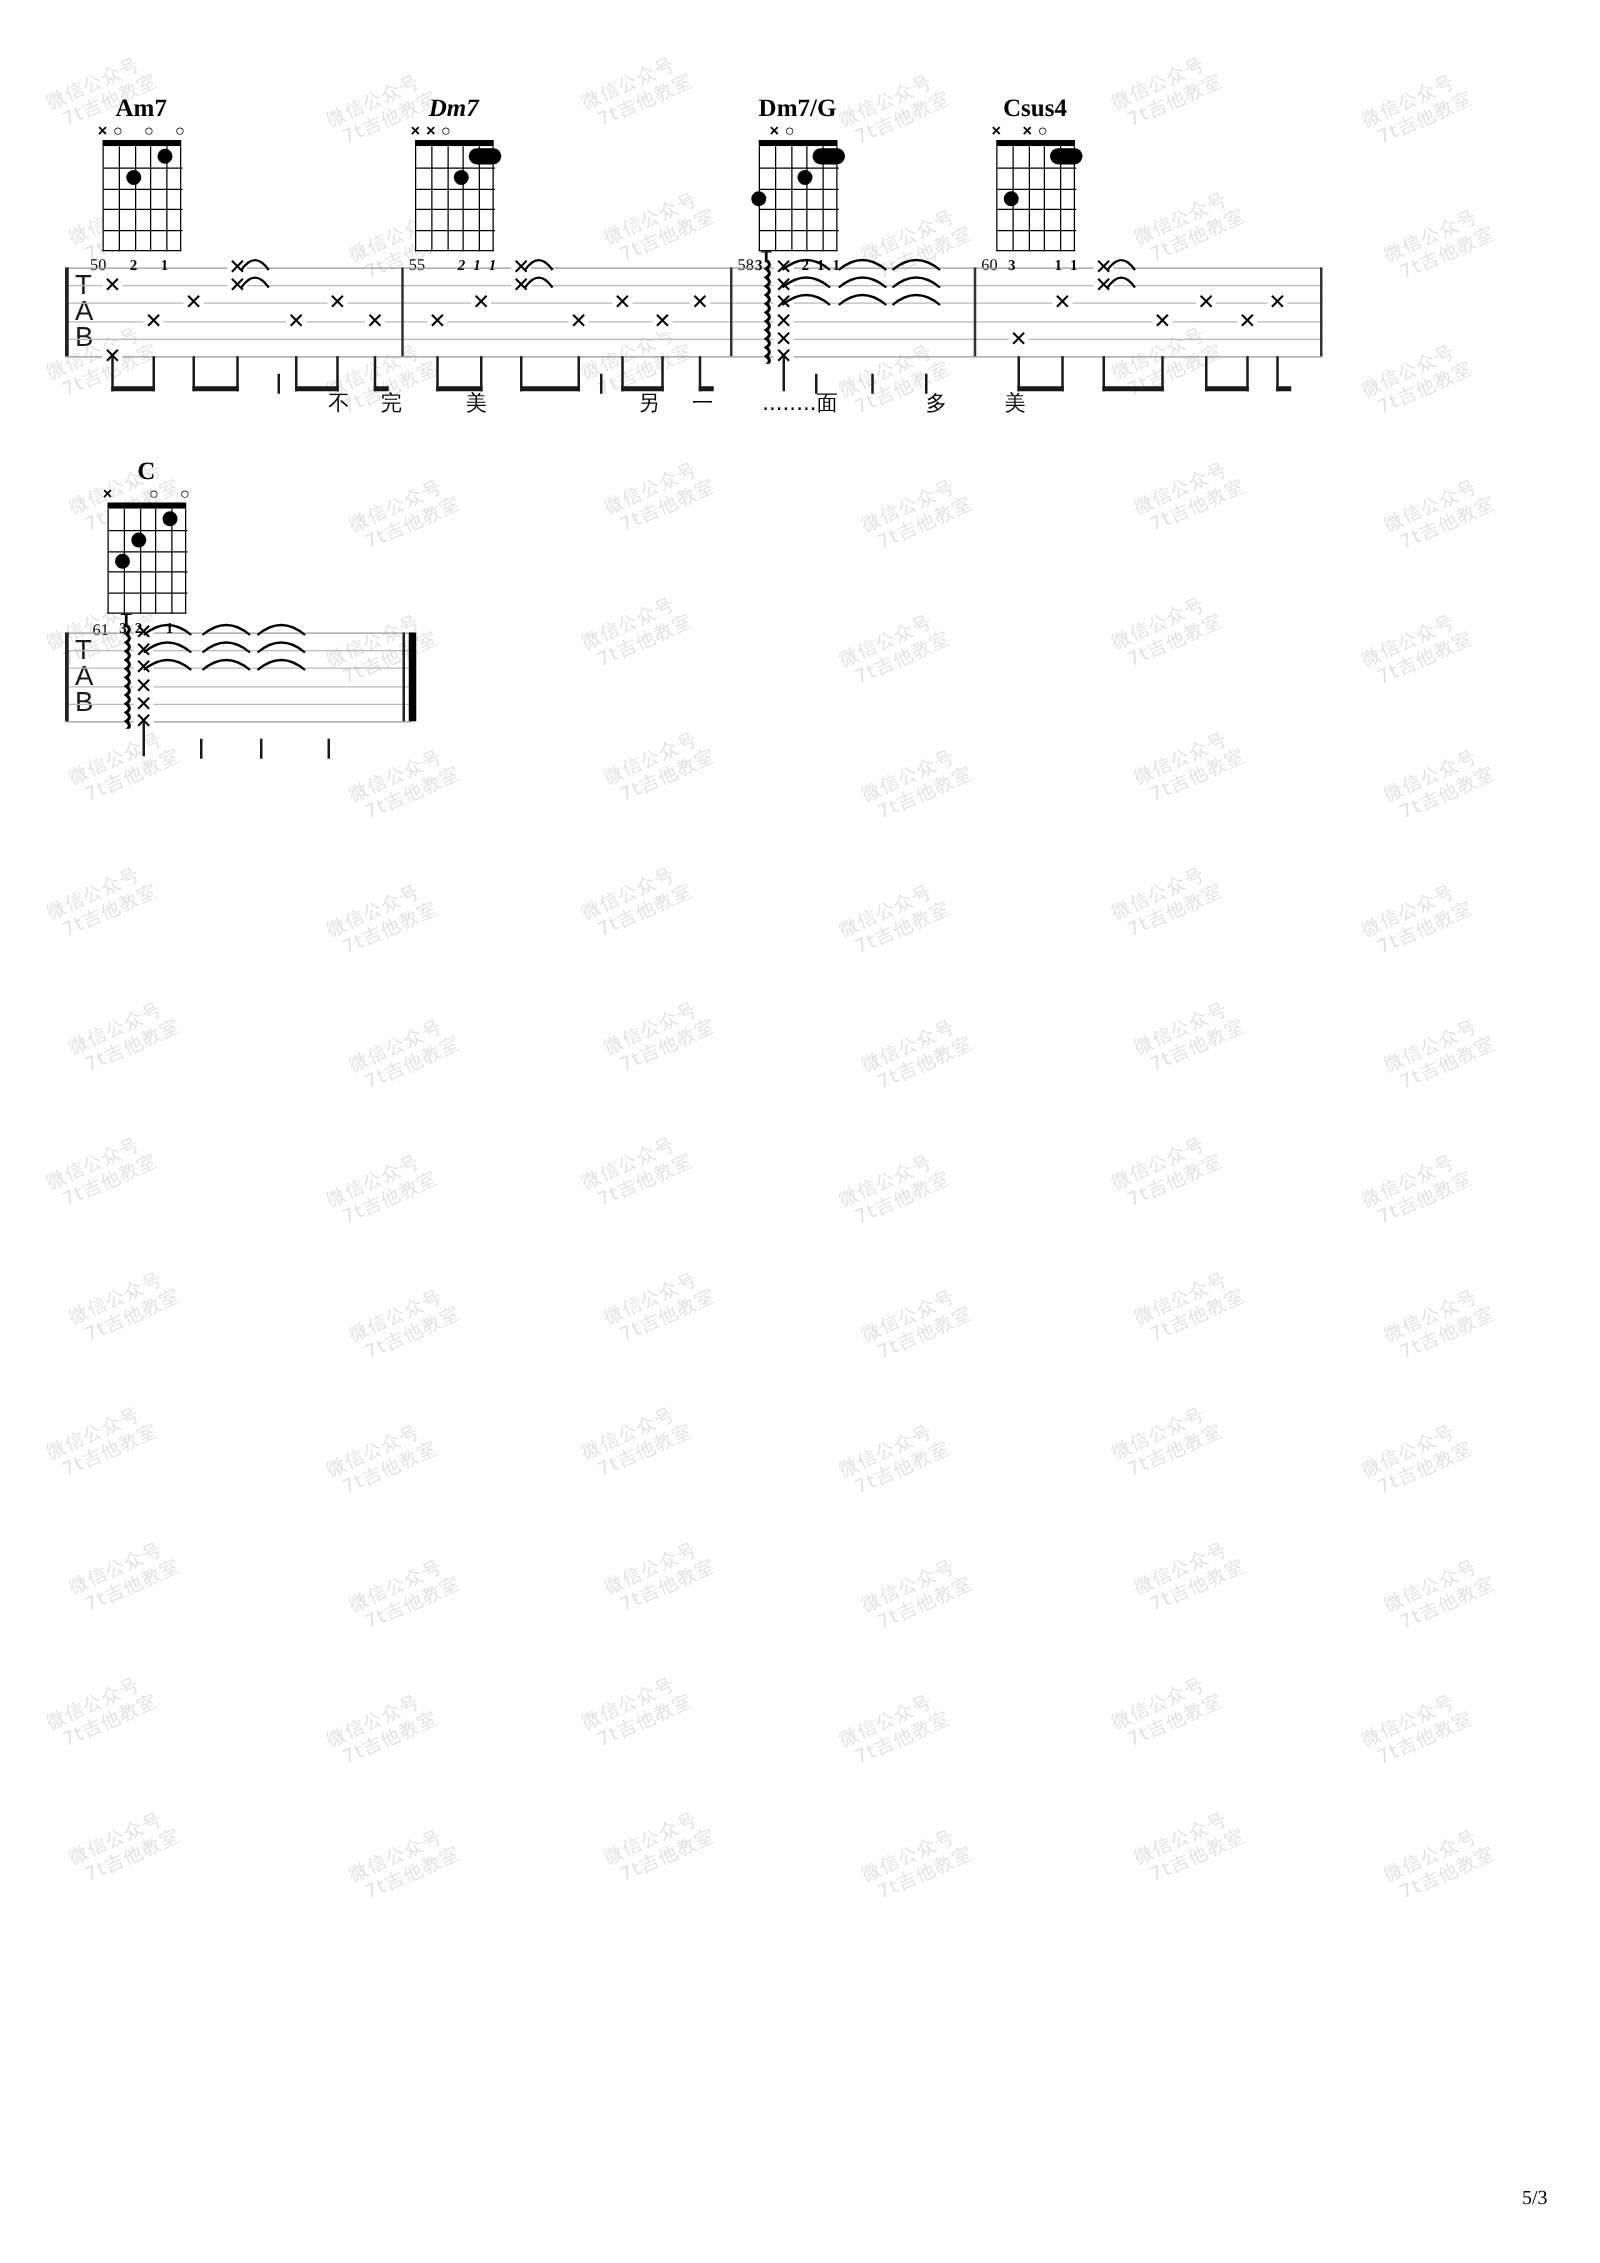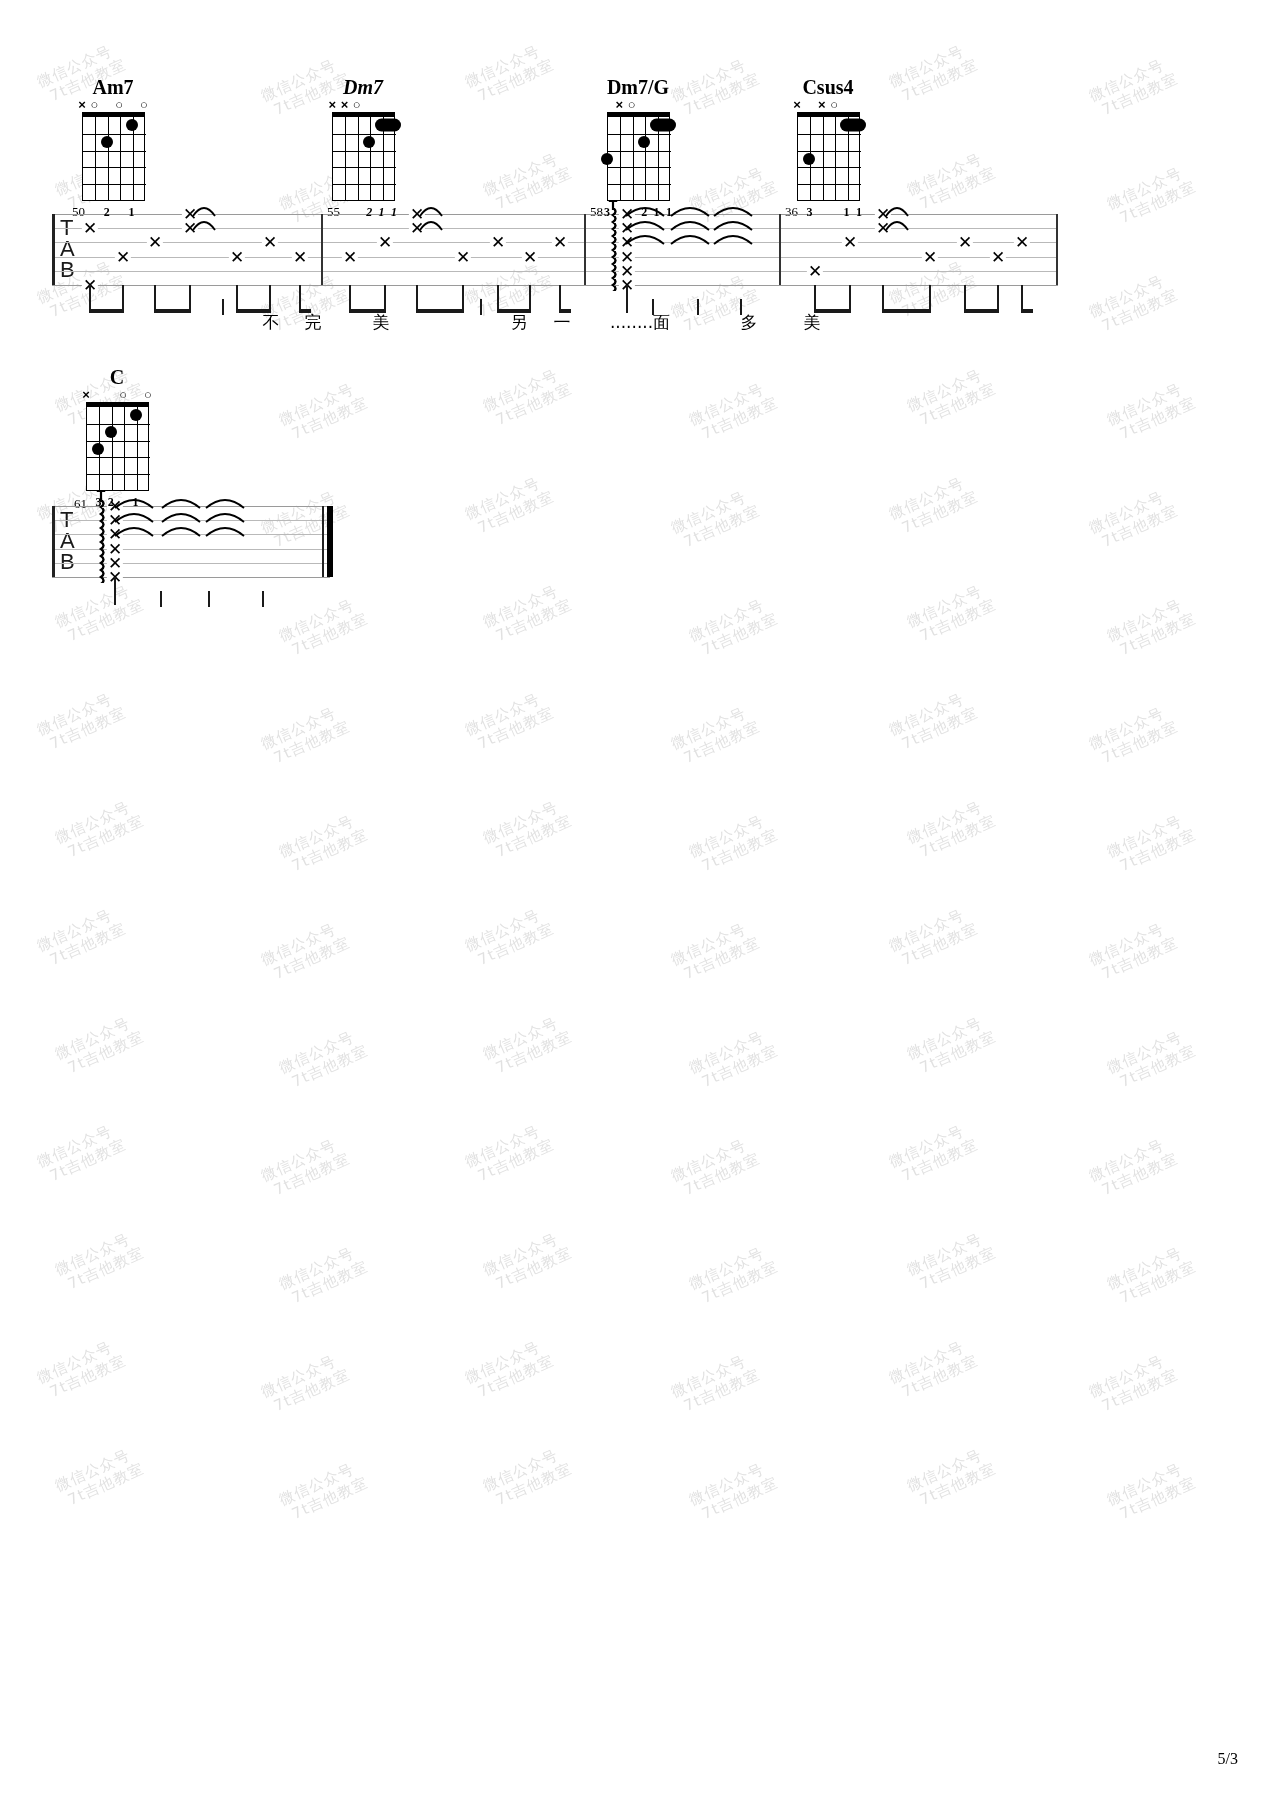--- a/index.html
+++ b/index.html
@@ -674,21 +674,21 @@
     </div>
 
   <div class="system" id="system-1" style="left:0px; top:0px; width:1280px; height:360px;">
     <div class="tabclef" style="left:60px; top:218px;">T</div>
     <div class="tabclef" style="left:60px; top:239px;">A</div>
     <div class="tabclef" style="left:60px; top:260px;">B</div>
 
     <div class="measure-num" style="left:72px; top:204px;">50</div>
     <div class="measure-num" style="left:327px; top:204px;">55</div>
     <div class="measure-num" style="left:590px; top:204px;">58</div>
-    <div class="measure-num" style="left:785px; top:204px;">36</div>
+    <div class="measure-num" style="left:785px; top:204px;">60</div>
   </div>
 
   <div class="system" id="system-2" style="left:0px; top:0px; width:1280px; height:640px;">
     <div class="tabclef" style="left:60px; top:510px;">T</div>
     <div class="tabclef" style="left:60px; top:531px;">A</div>
     <div class="tabclef" style="left:60px; top:552px;">B</div>
 
     <div class="measure-num" style="left:74px; top:496px;">61</div>
   </div>
 

